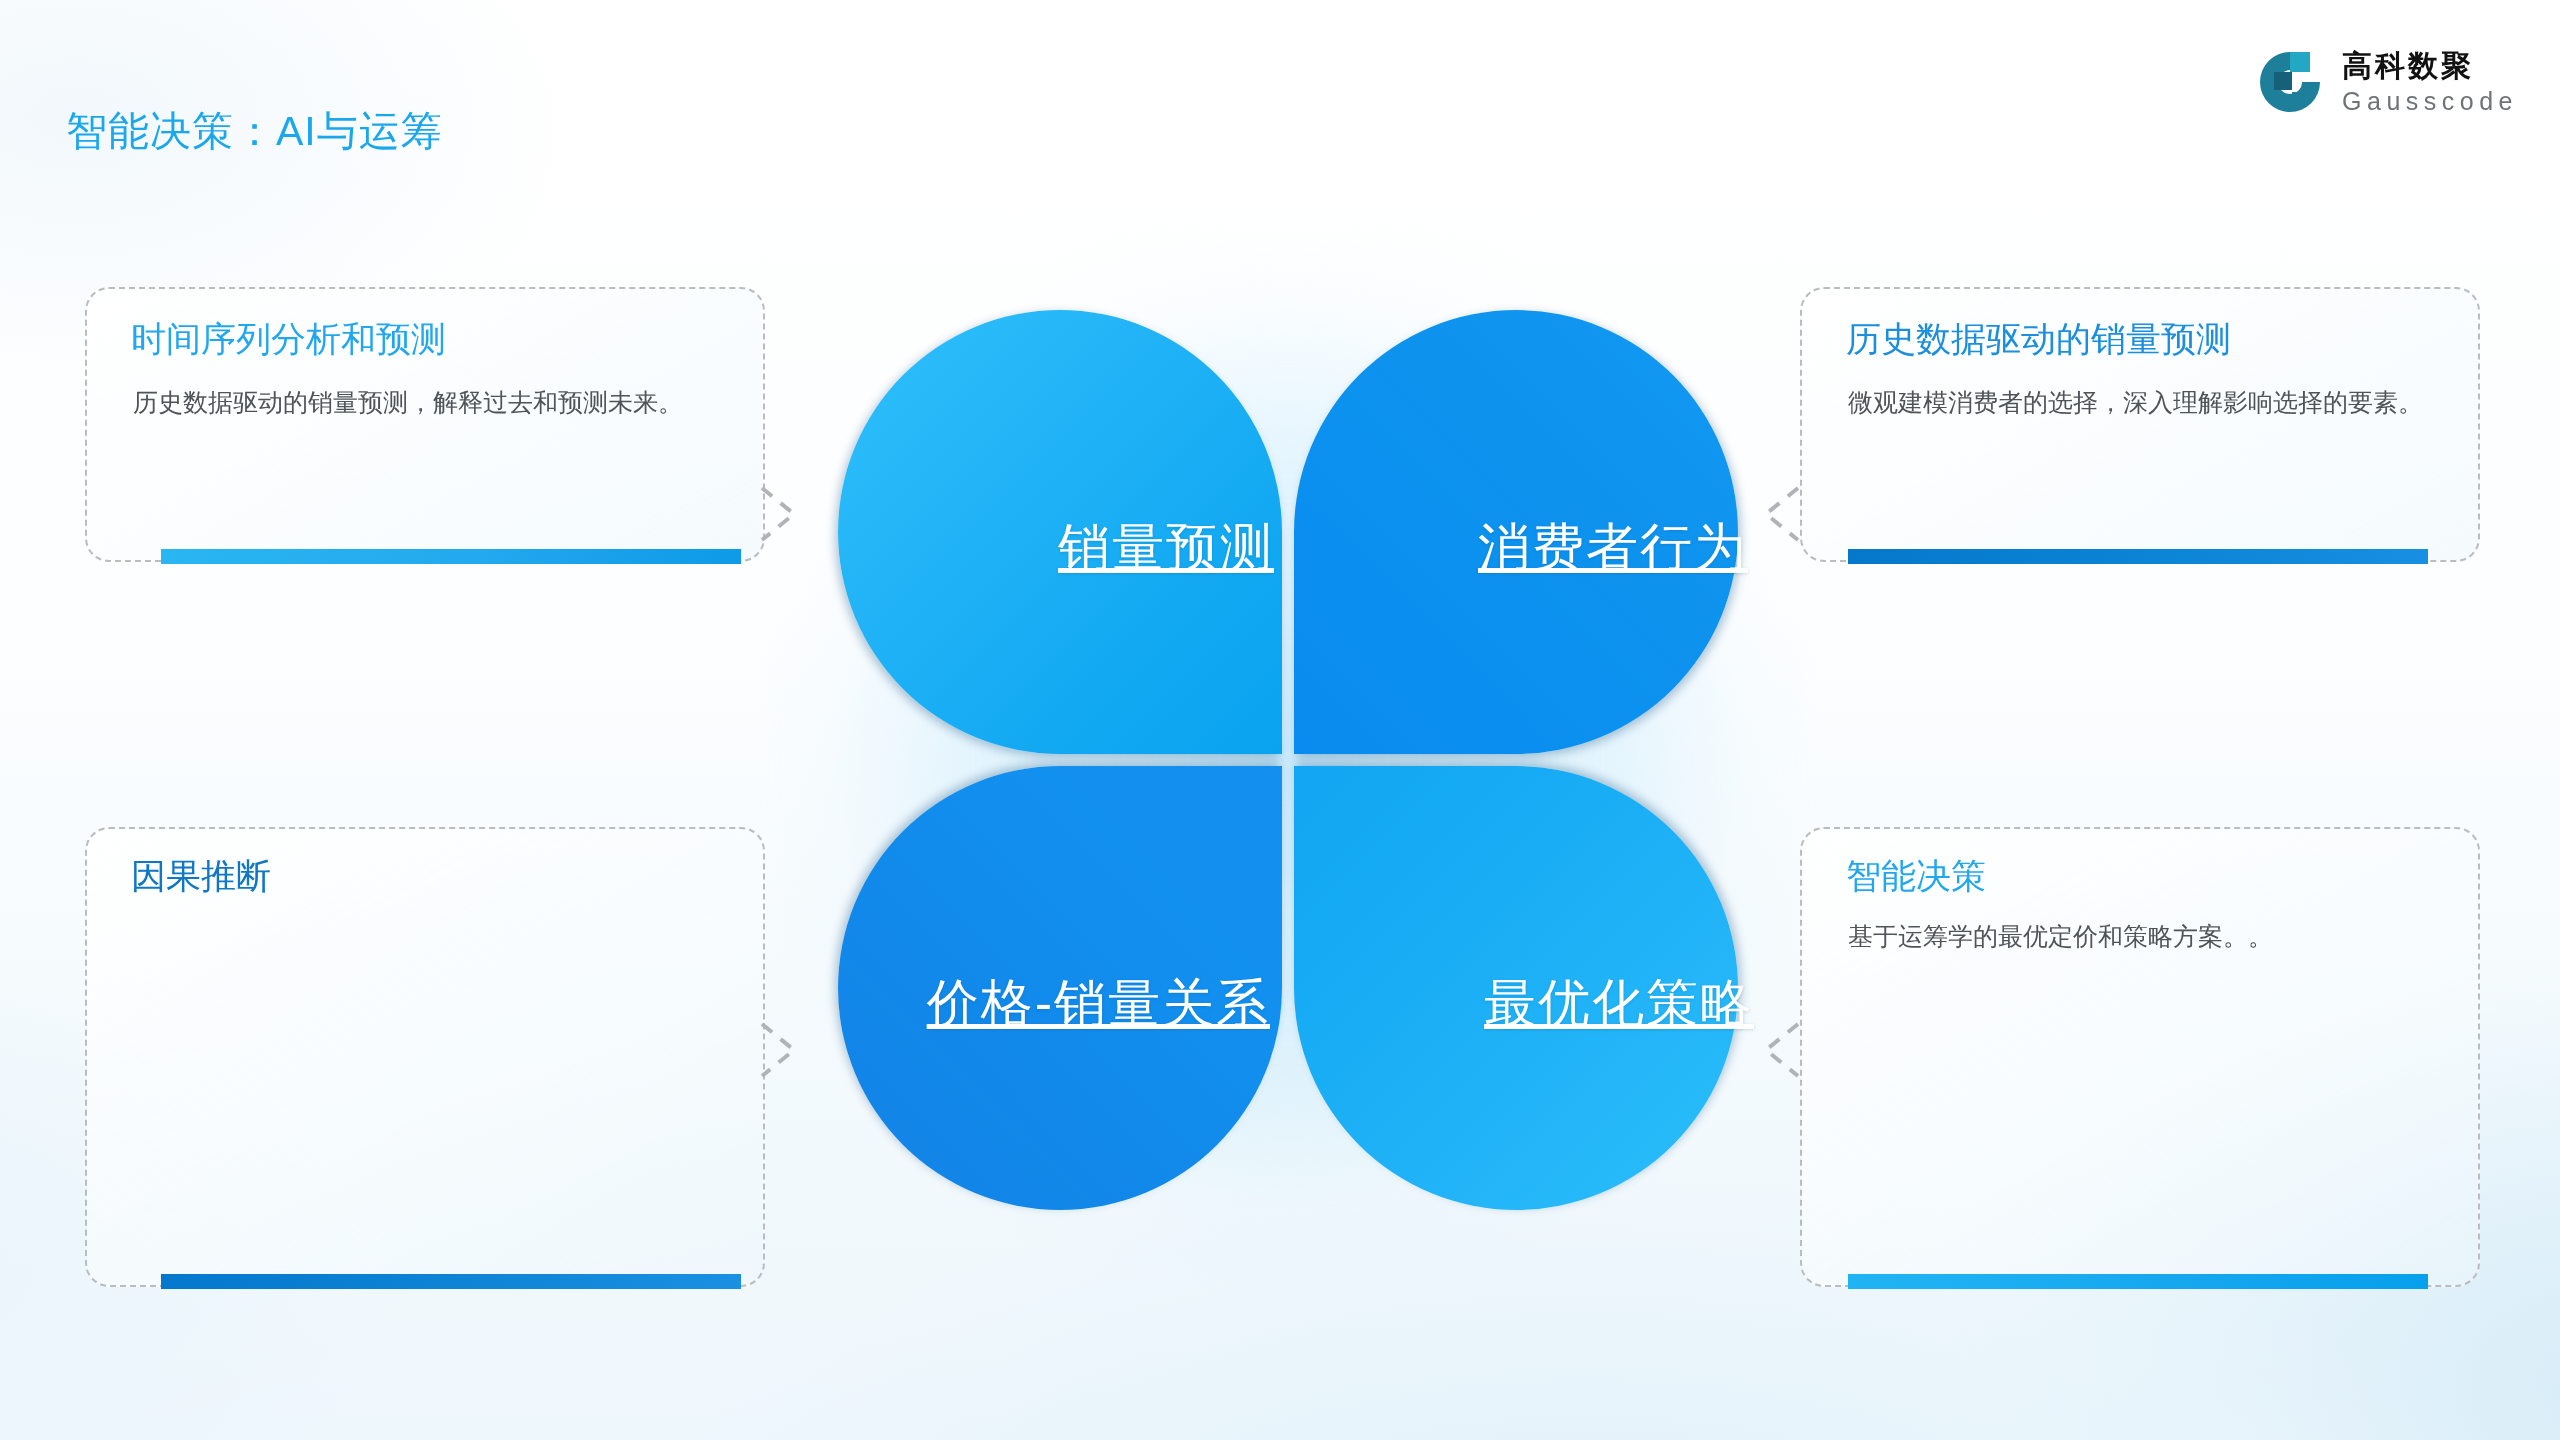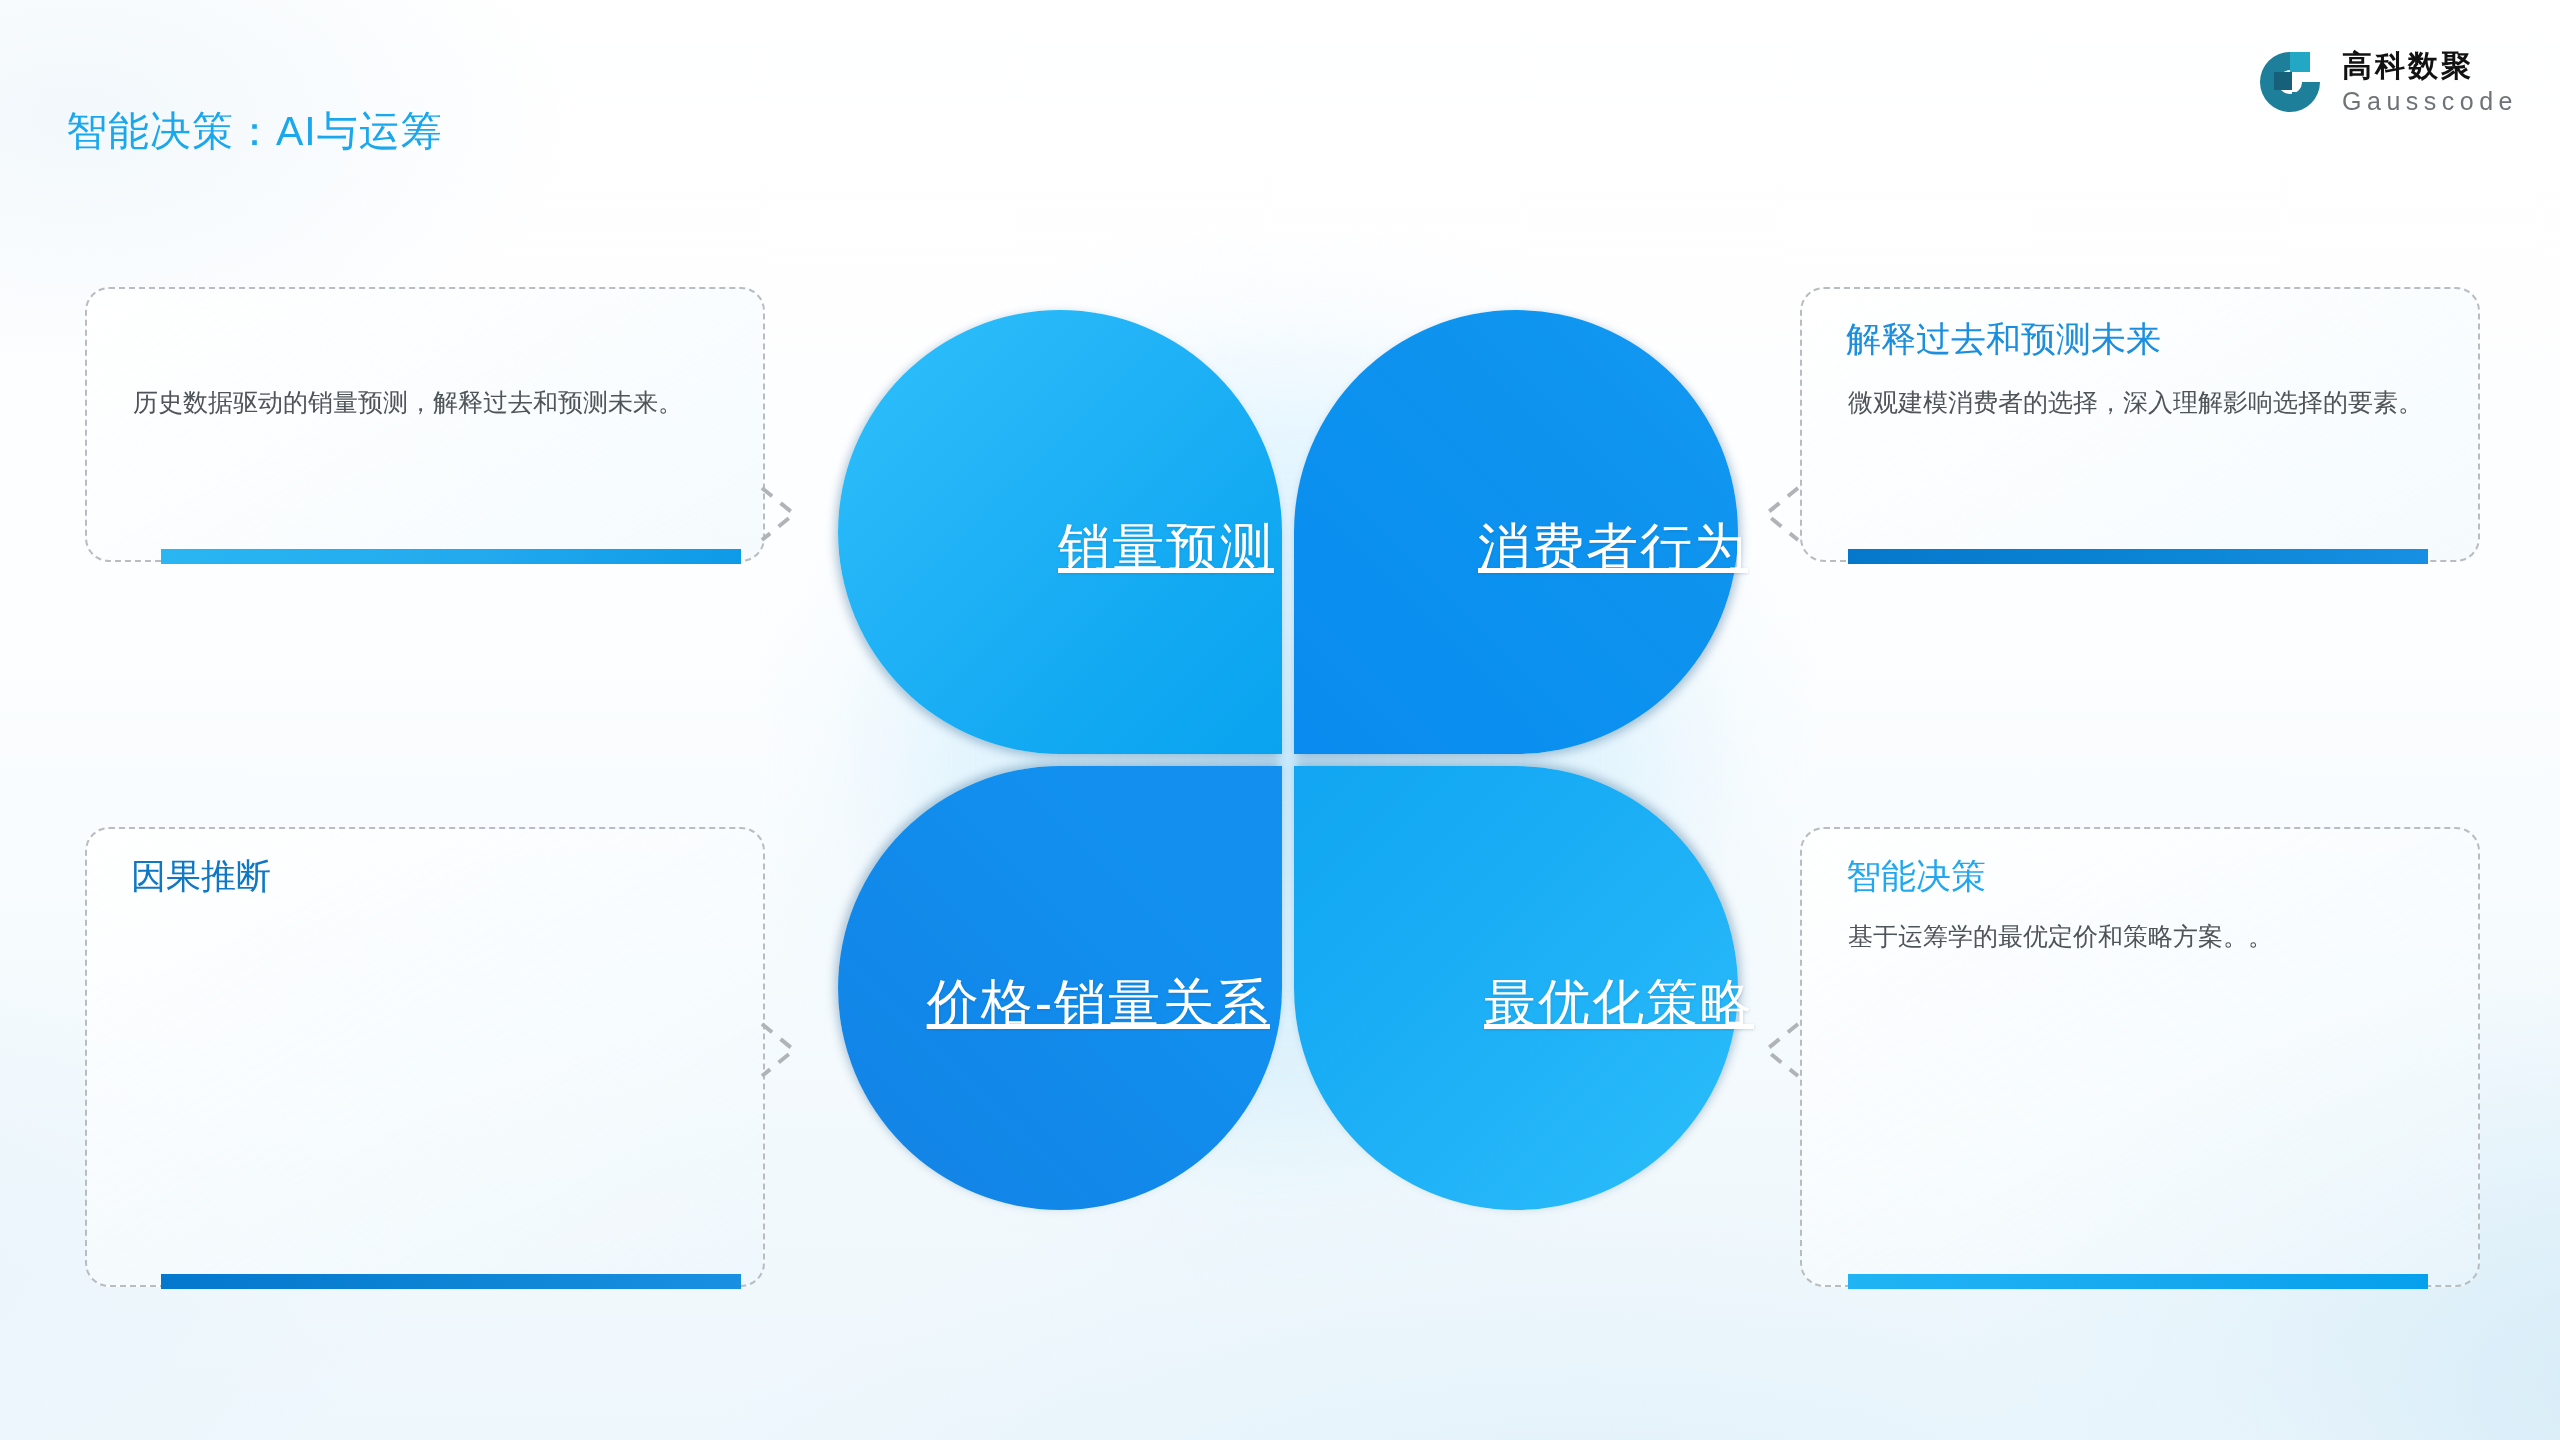--- a/index.html
+++ b/index.html
@@ -137,31 +137,32 @@
       </svg>
     </div>
     <div class="logo-text">
       <div class="logo-cn">高科数聚</div>
       <div class="logo-en">Gausscode</div>
     </div>
   </div>
 </div>
 
 <div class="card" id="card-tl">
+  <div class="card-title">时间序列分析和预测</div>
   <div class="card-body">历史数据驱动的销量预测，解释过去和预测未来。</div>
   <div class="card-bar"></div>
 </div>
 
 <div class="card" id="card-bl">
   <div class="card-title">因果推断</div>
   <div class="card-bar"></div>
 </div>
 
 <div class="card" id="card-tr">
-  <div class="card-title">解释过去和预测未来</div>
+  <div class="card-title">历史数据驱动的销量预测</div>
   <div class="card-body">微观建模消费者的选择，深入理解影响选择的要素。</div>
   <div class="card-bar"></div>
 </div>
 
 <div class="card" id="card-br">
   <div class="card-title">智能决策</div>
   <div class="card-body">基于运筹学的最优定价和策略方案。。</div>
   <div class="card-bar"></div>
 </div>
 

